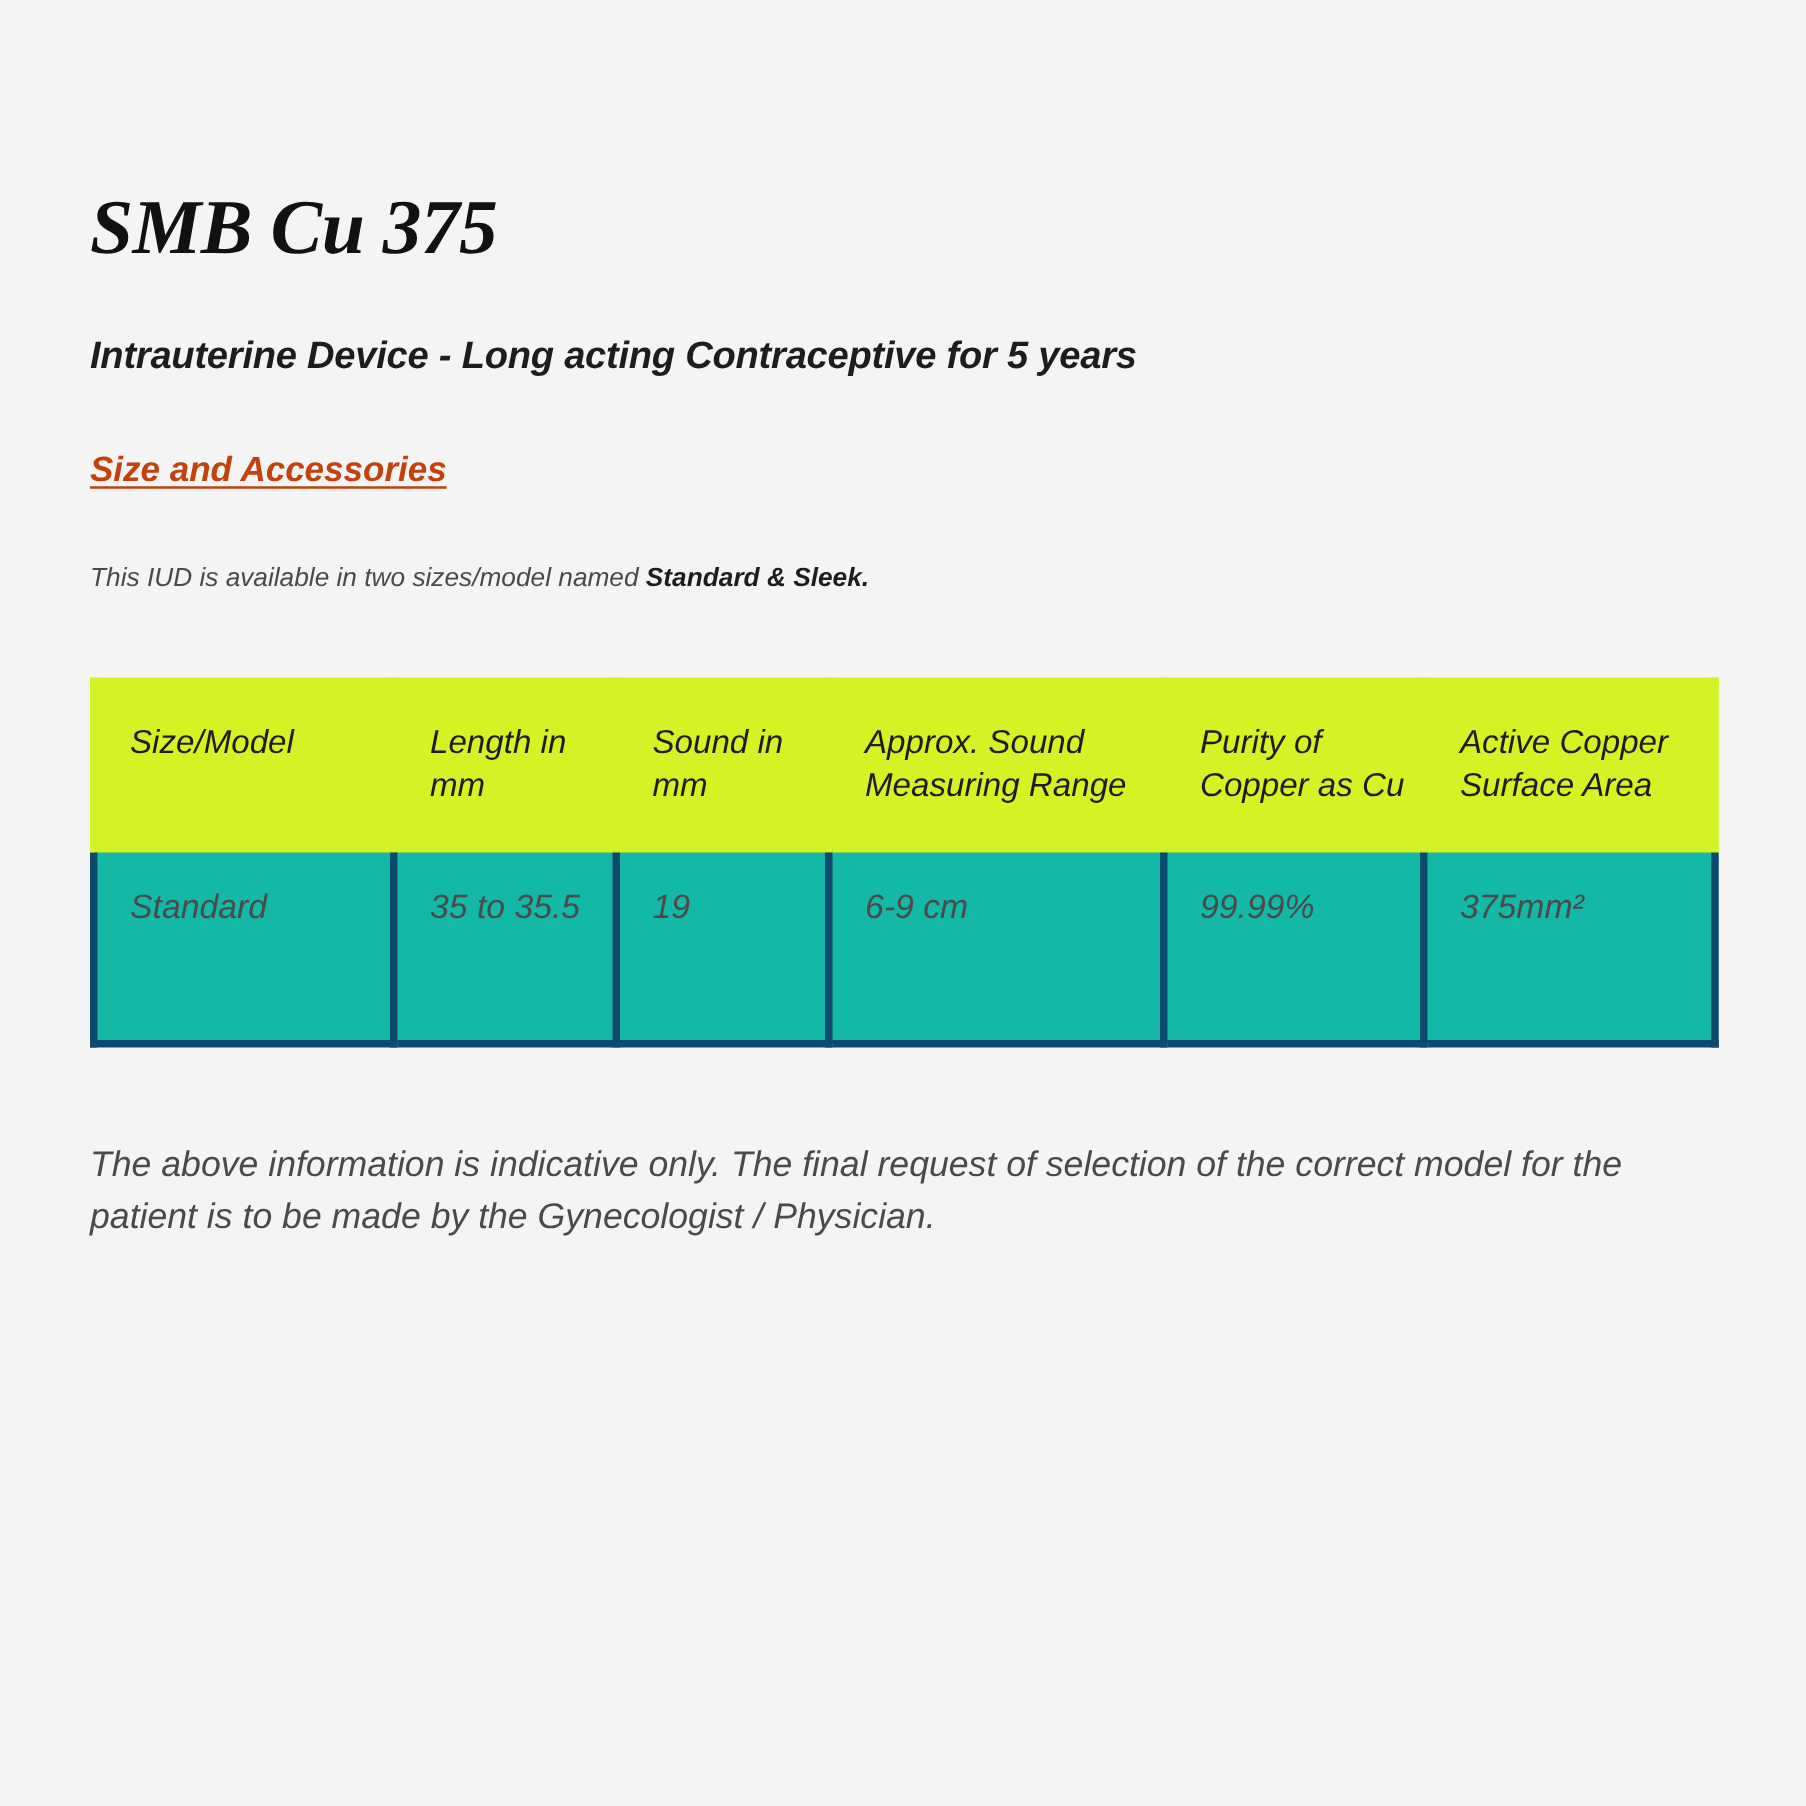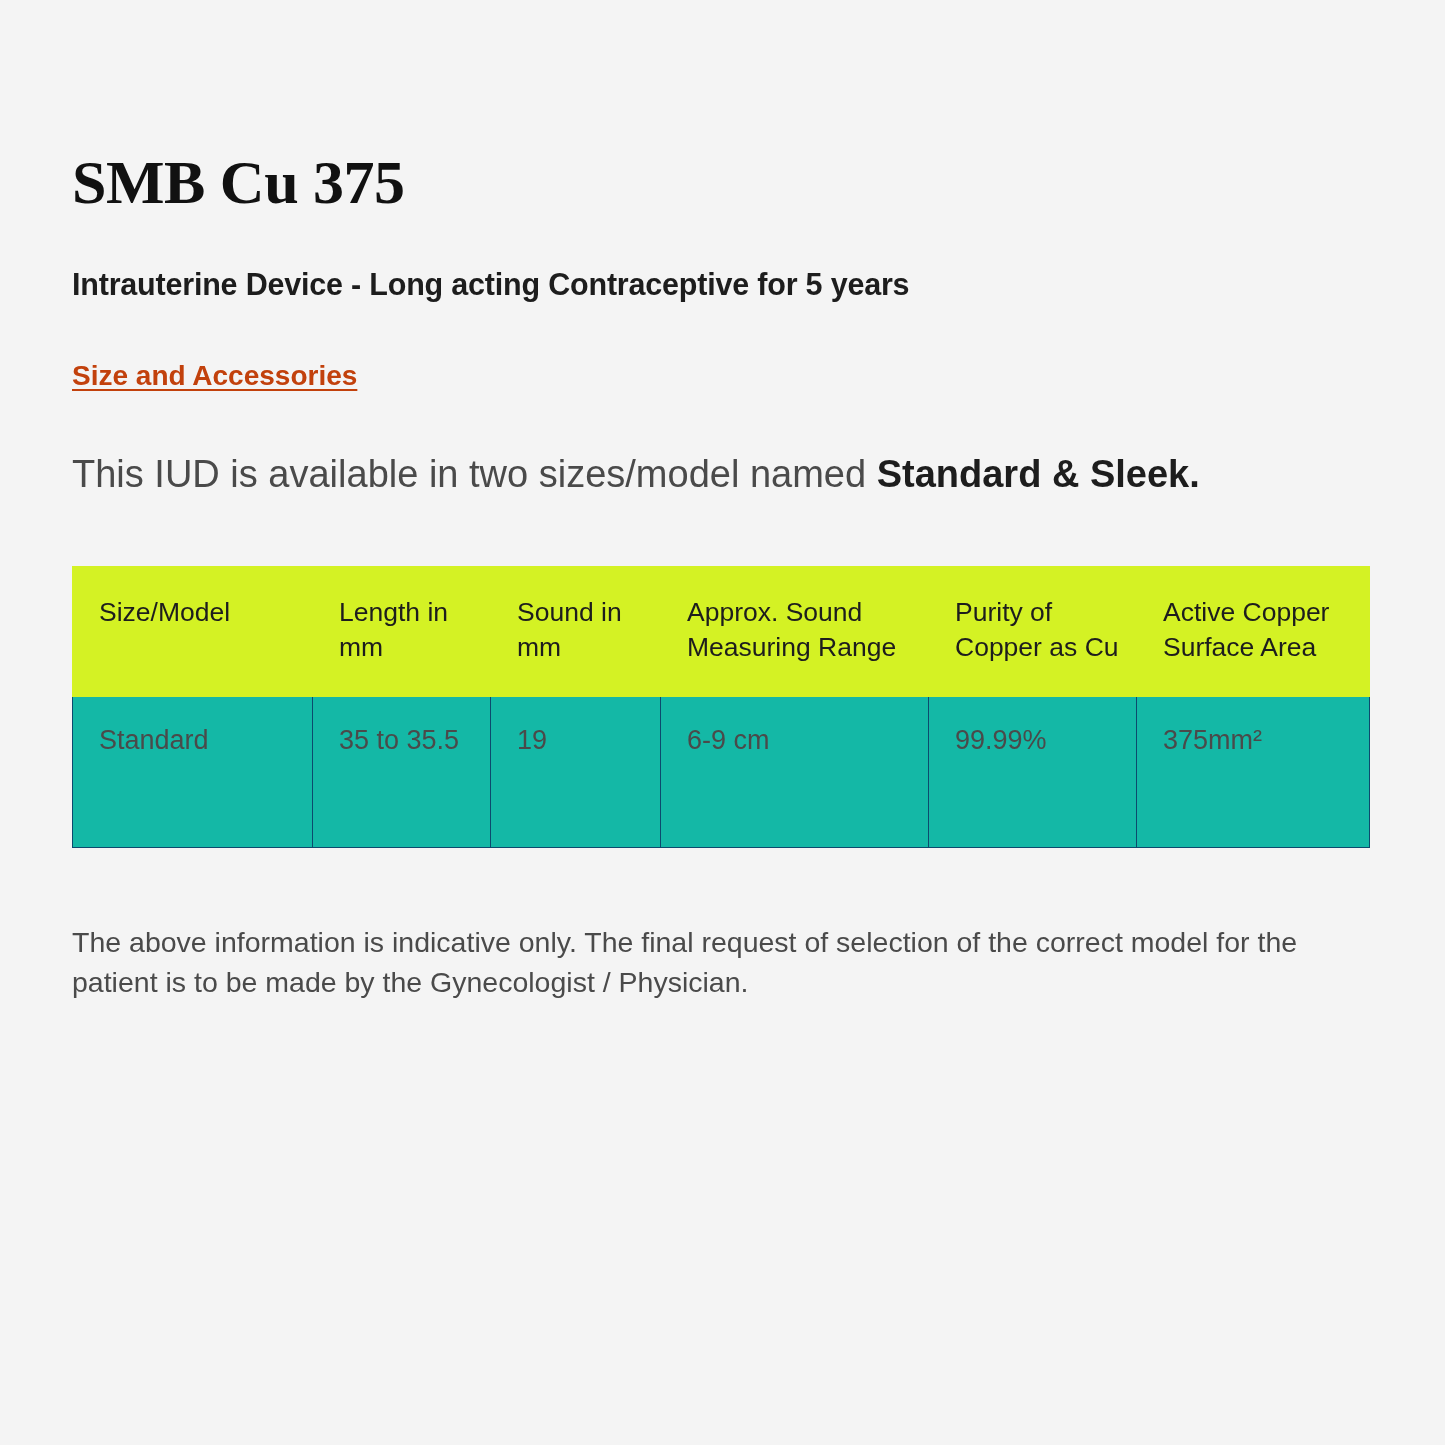--- a/index.html
+++ b/index.html
@@ -13,20 +13,21 @@
     font-family: "Liberation Sans", sans-serif;
     color: #3c3c3c;
     overflow: hidden;
   }
   .page {
     position: relative;
     width: 1445px;
     height: 1445px;
     box-sizing: border-box;
     padding: 150px 72px 0 72px;
+    font-style: italic;
   }
   .title {
     font-family: "Liberation Serif", serif;
     font-weight: bold;
     font-size: 62px;
     line-height: 1.05;
     color: #111111;
     letter-spacing: -0.5px;
     margin: 0 0 52px 0;
   }
@@ -40,42 +41,42 @@
   .section-heading {
     font-size: 28px;
     font-weight: bold;
     color: #c2410c;
     text-decoration: underline;
     text-underline-offset: 4px;
     margin: 0 0 56px 0;
     display: inline-block;
   }
   .para {
-    font-size: 38px;
+    font-size: 21px;
     line-height: 1.42;
     color: #4a4a4a;
     margin: 0 0 42px 0;
     max-width: 1240px;
   }
   .para b {
     color: #1d1d1d;
     font-weight: bold;
   }
   .para.wide {
     max-width: 1210px;
   }
   .spec-table {
     border-collapse: collapse;
     width: 1297px;
     margin-top: 64px;
     table-layout: fixed;
   }
   .spec-table th,
   .spec-table td {
-    border: 1px solid #0c4a6e;
+    border: 6px solid #0c4a6e;
     vertical-align: top;
     text-align: left;
     font-weight: normal;
   }
   .spec-table thead th {
     background: #d4f224;
     color: #1d1d1d;
     font-size: 26.5px;
     line-height: 1.33;
     padding: 28px 0 30px 26px;

